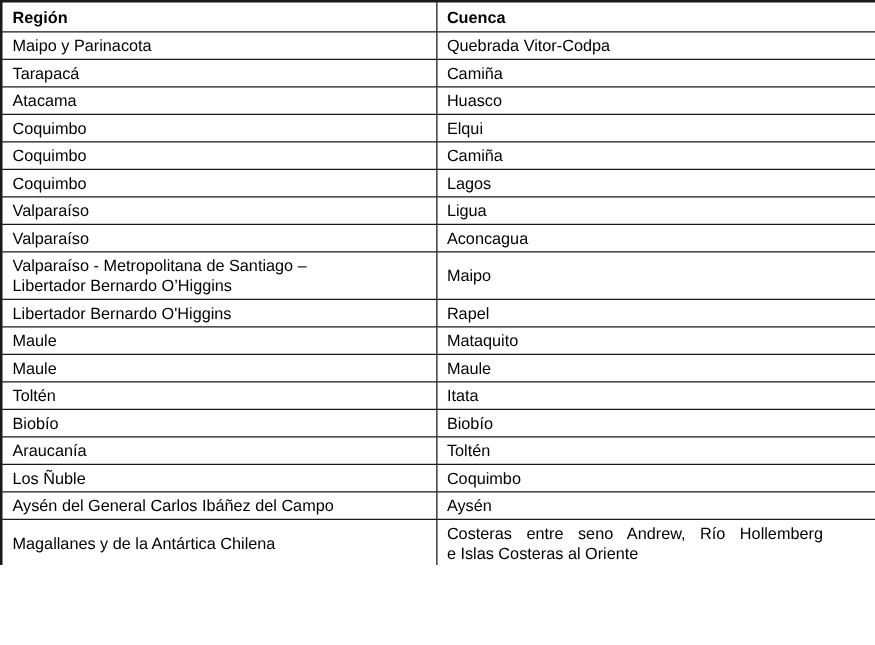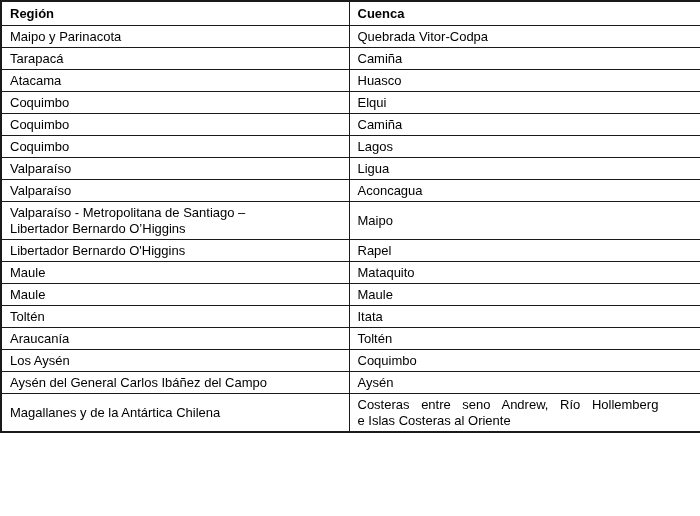--- a/index.html
+++ b/index.html
@@ -108,25 +108,29 @@
       </tr>
       <tr>
         <td>Maule</td>
         <td>Maule</td>
       </tr>
       <tr>
         <td>Toltén</td>
         <td>Itata</td>
       </tr>
       <tr>
+        <td>Biobío</td>
+        <td>Biobío</td>
+      </tr>
+      <tr>
         <td>Araucanía</td>
         <td>Toltén</td>
       </tr>
       <tr>
-        <td>Los Aysén</td>
+        <td>Los Ñuble</td>
         <td>Coquimbo</td>
       </tr>
       <tr>
         <td>Aysén del General Carlos Ibáñez del Campo</td>
         <td>Aysén</td>
       </tr>
       <tr>
         <td>Magallanes y de la Antártica Chilena</td>
         <td class="justified">Costeras entre seno Andrew, Río Hollemberg
 e Islas Costeras al Oriente</td>

